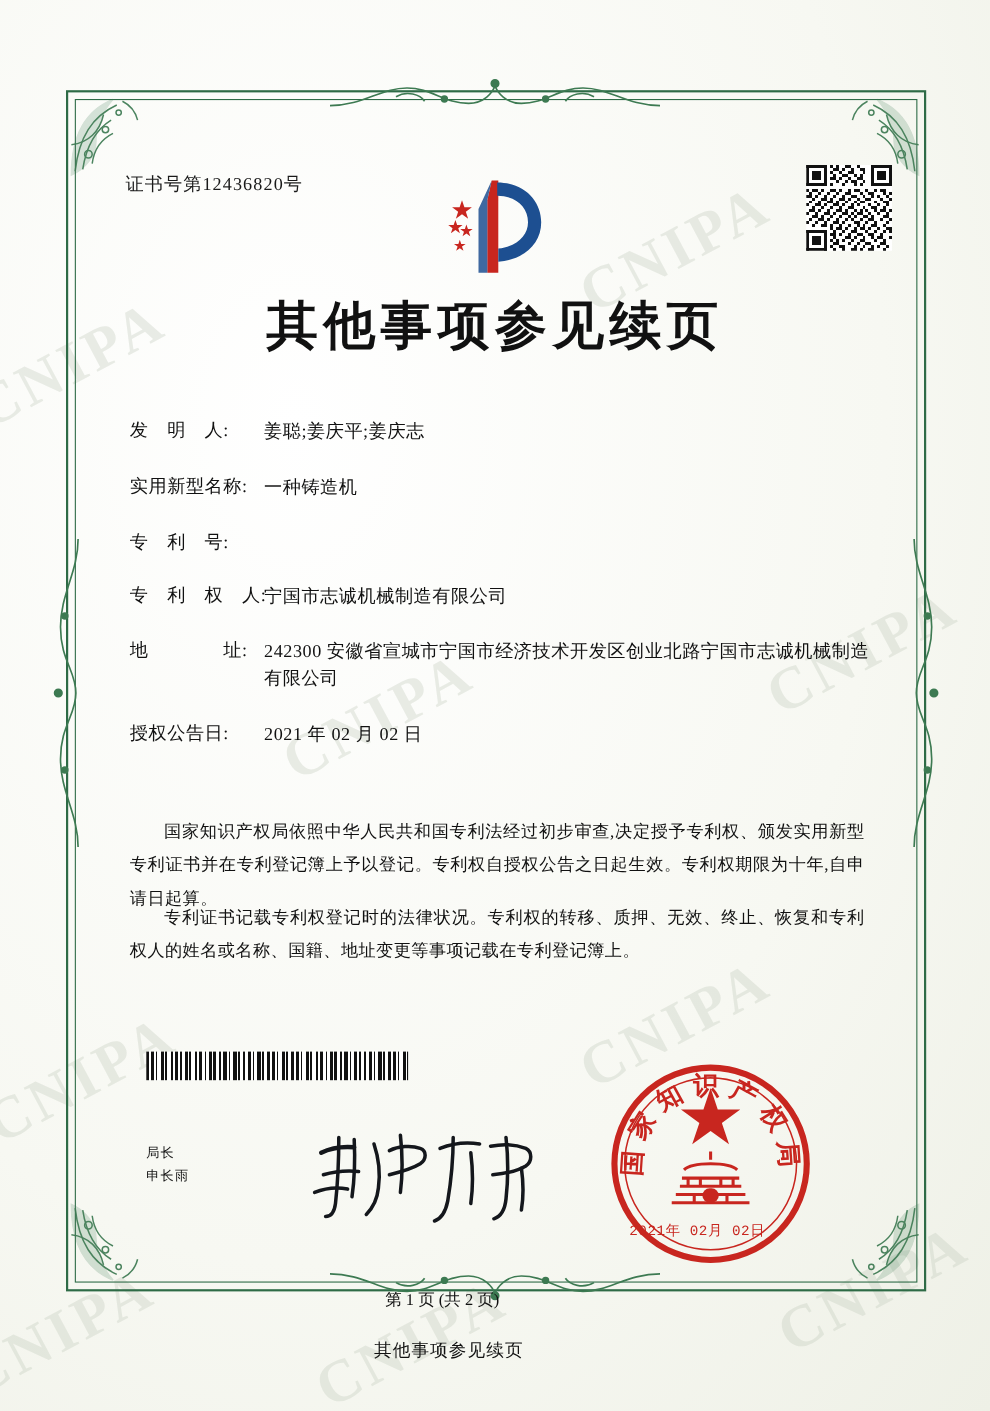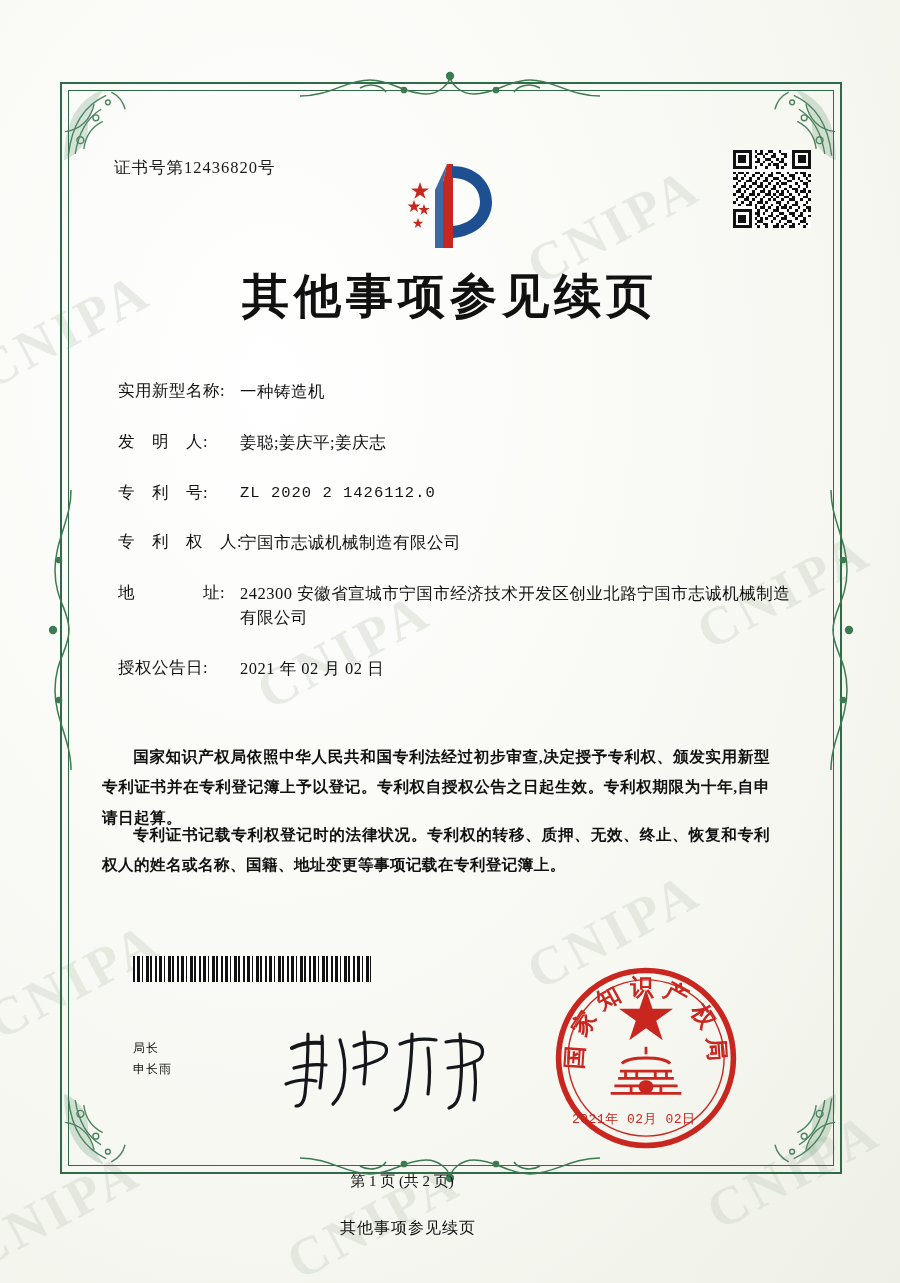--- a/index.html
+++ b/index.html
@@ -170,28 +170,27 @@
     display: flex;
     gap: 15px;
   }
   .pub-second {
     white-space: nowrap;
   }
 
   
   .para {
     position: absolute;
-    left: 102px;
+    left: 118px;
     width: 668px;
     font-size: 15.6px;
     line-height: 1.95;
     color: #111;
     text-align: justify;
     letter-spacing: 0.4px;
-    font-weight: bold;
   }
   .para1 { top: 742px; }
   .para2 { top: 820px; }
   .para .indent { text-indent: 2em; display: block; }
 
   
   .barcode {
     position: absolute;
     left: 133px; top: 956px;
     width: 238px; height: 26px;
@@ -606,30 +605,29 @@
         <polygon points="34,44 35.4,48.1 39.7,48.1 36.2,50.6 37.5,54.7 34,52.2 30.5,54.7 31.8,50.6 28.3,48.1 32.6,48.1"></polygon>
         <polygon points="28,58 29.3,61.8 33.3,61.8 30,64.2 31.3,68 28,65.6 24.7,68 26,64.2 22.7,61.8 26.7,61.8"></polygon>
       </g>
     </svg>
   </div>
 
   <div class="title">其他事项参见续页</div>
 
   <div class="fields">
     <div class="row">
+      <div class="lbl">发　明　人:</div>
+      <div class="val">姜聪;姜庆平;姜庆志</div>
+    </div>
+    <div class="row">
       <div class="lbl">实用新型名称:</div>
       <div class="val">一种铸造机</div>
     </div>
     <div class="row">
-      <div class="lbl">发　明　人:</div>
-      <div class="val">姜聪;姜庆平;姜庆志</div>
-    </div>
-    <div class="row">
       <div class="lbl">专　利　号:</div>
-      <div class="val mono">ZL 2020 2 1426112.0</div>
     </div>
     <div class="row">
       <div class="lbl">专　利　权　人:</div>
       <div class="val">宁国市志诚机械制造有限公司</div>
     </div>
     <div class="row">
       <div class="lbl">地　　　　址:</div>
       <div class="val">242300 安徽省宣城市宁国市经济技术开发区创业北路宁国市志诚机械制造有限公司</div>
     </div>
     <div class="row pubrow">

